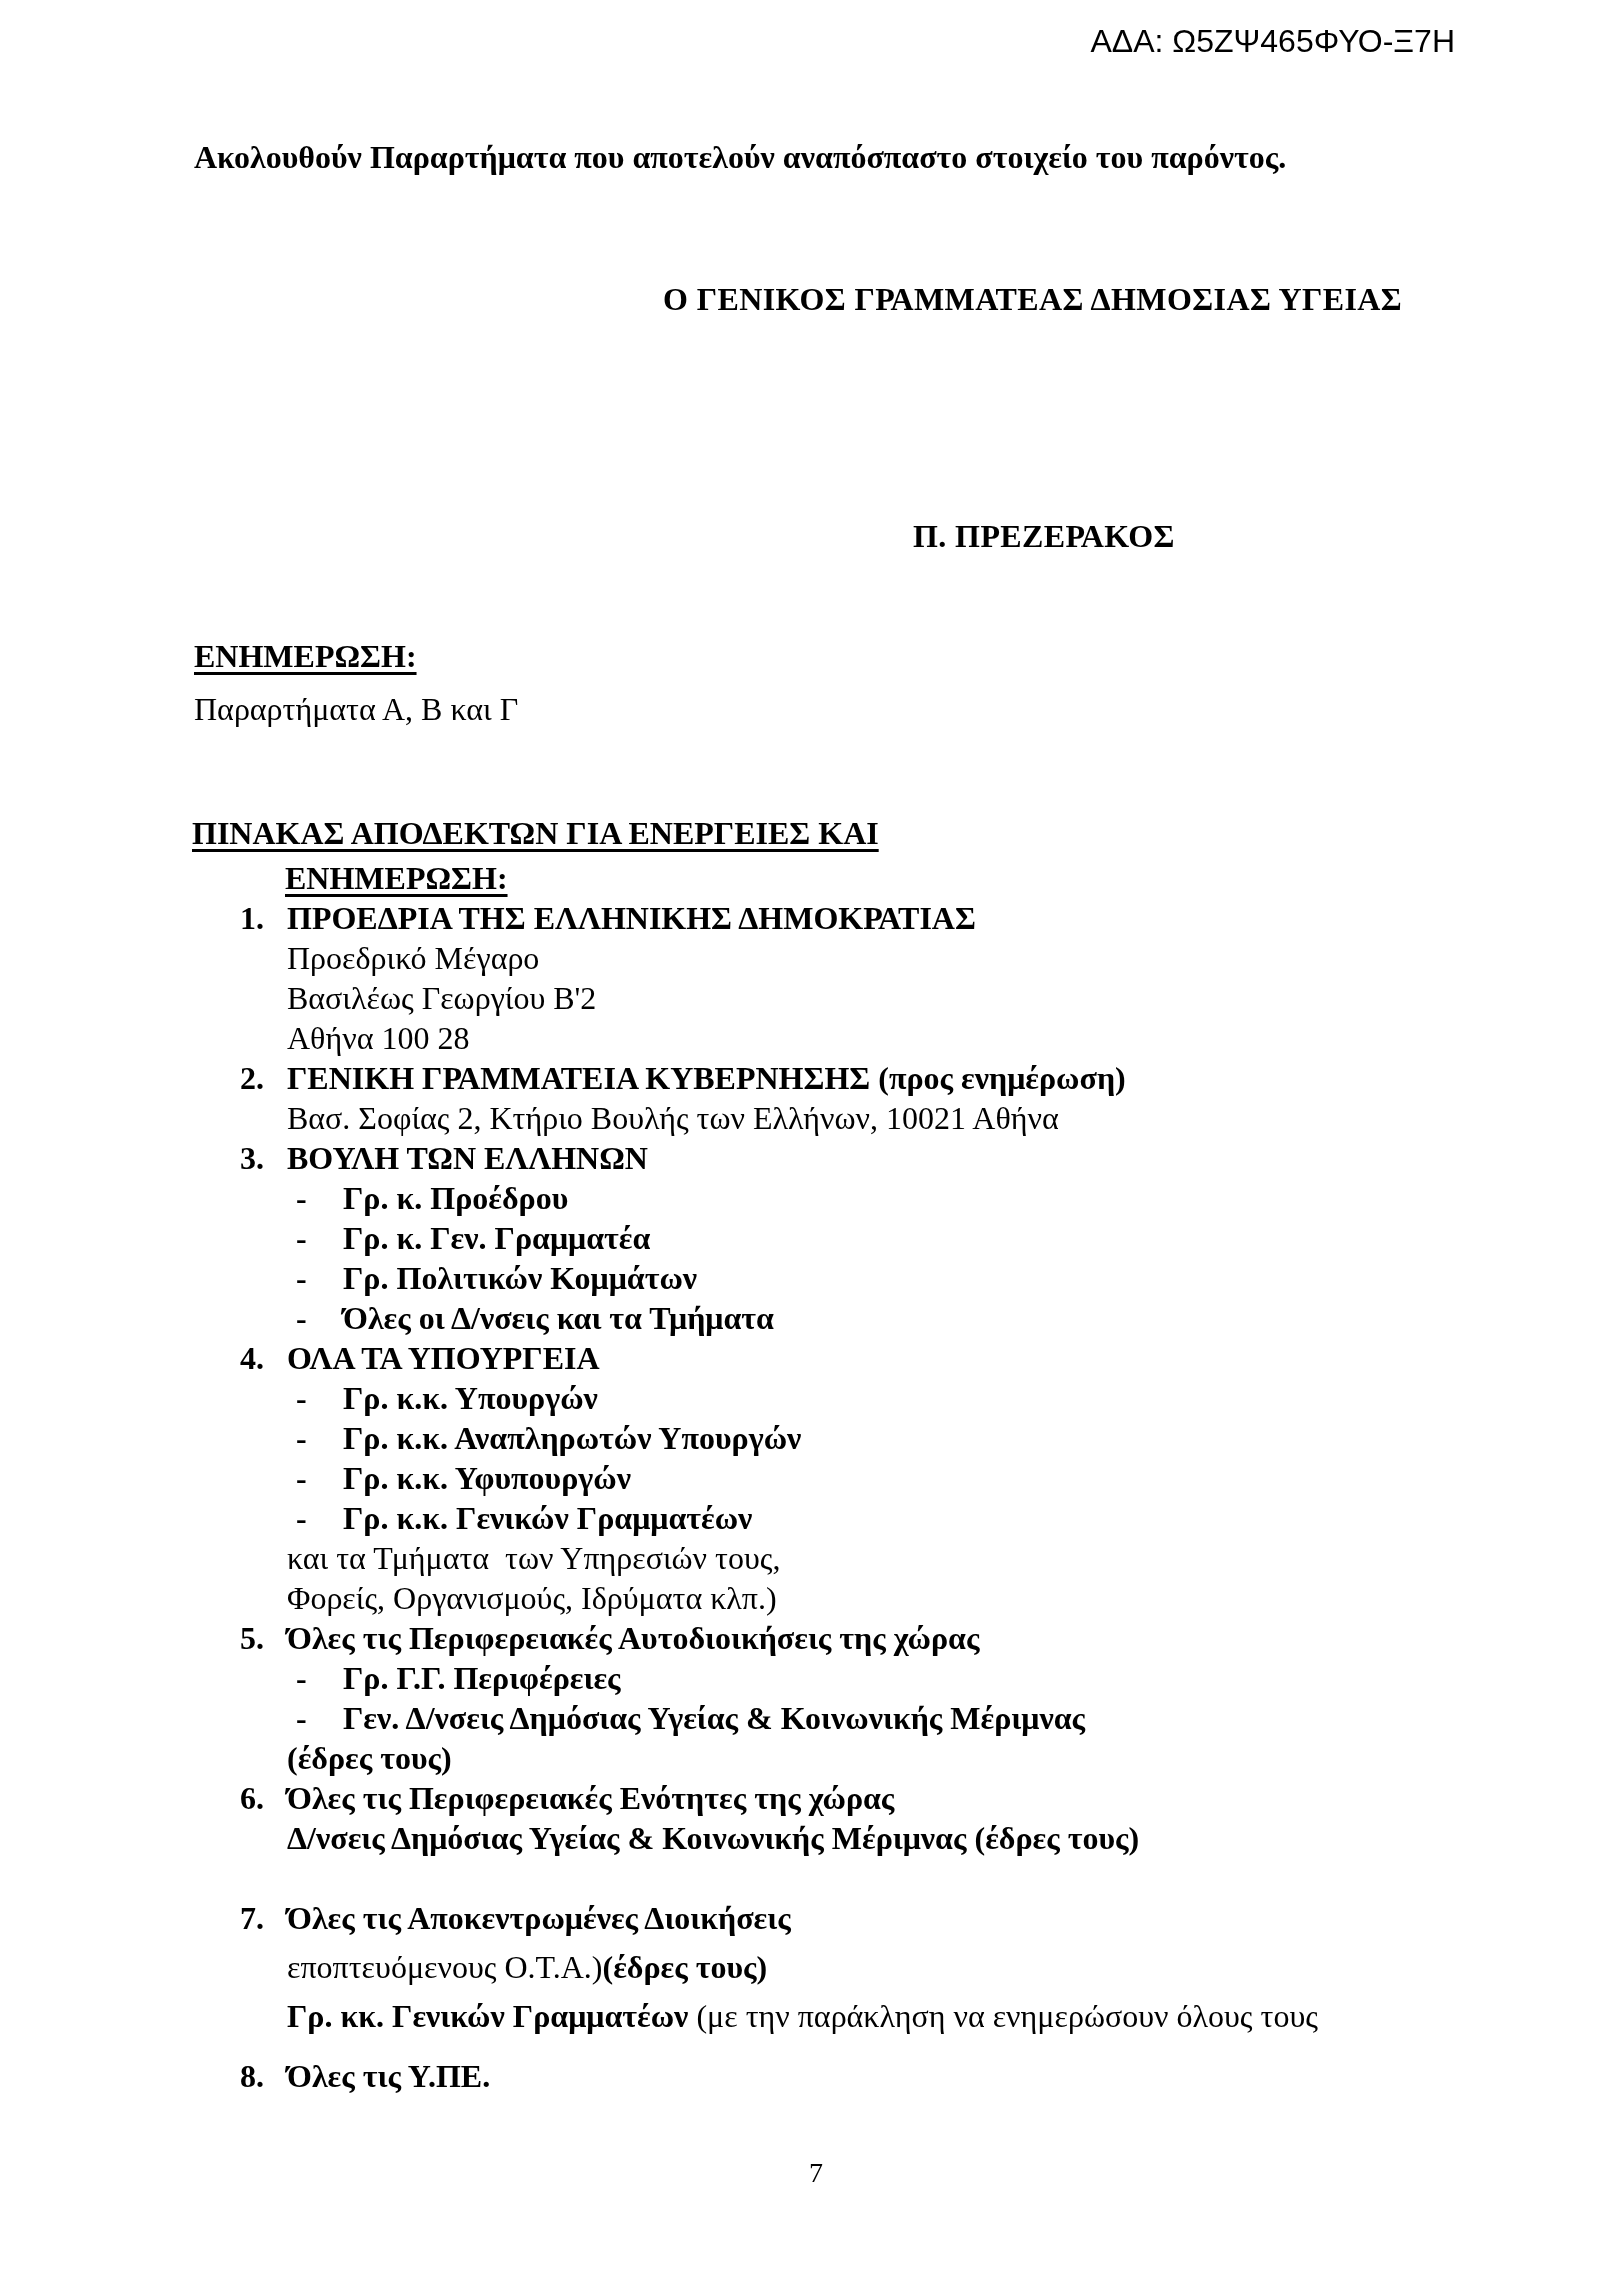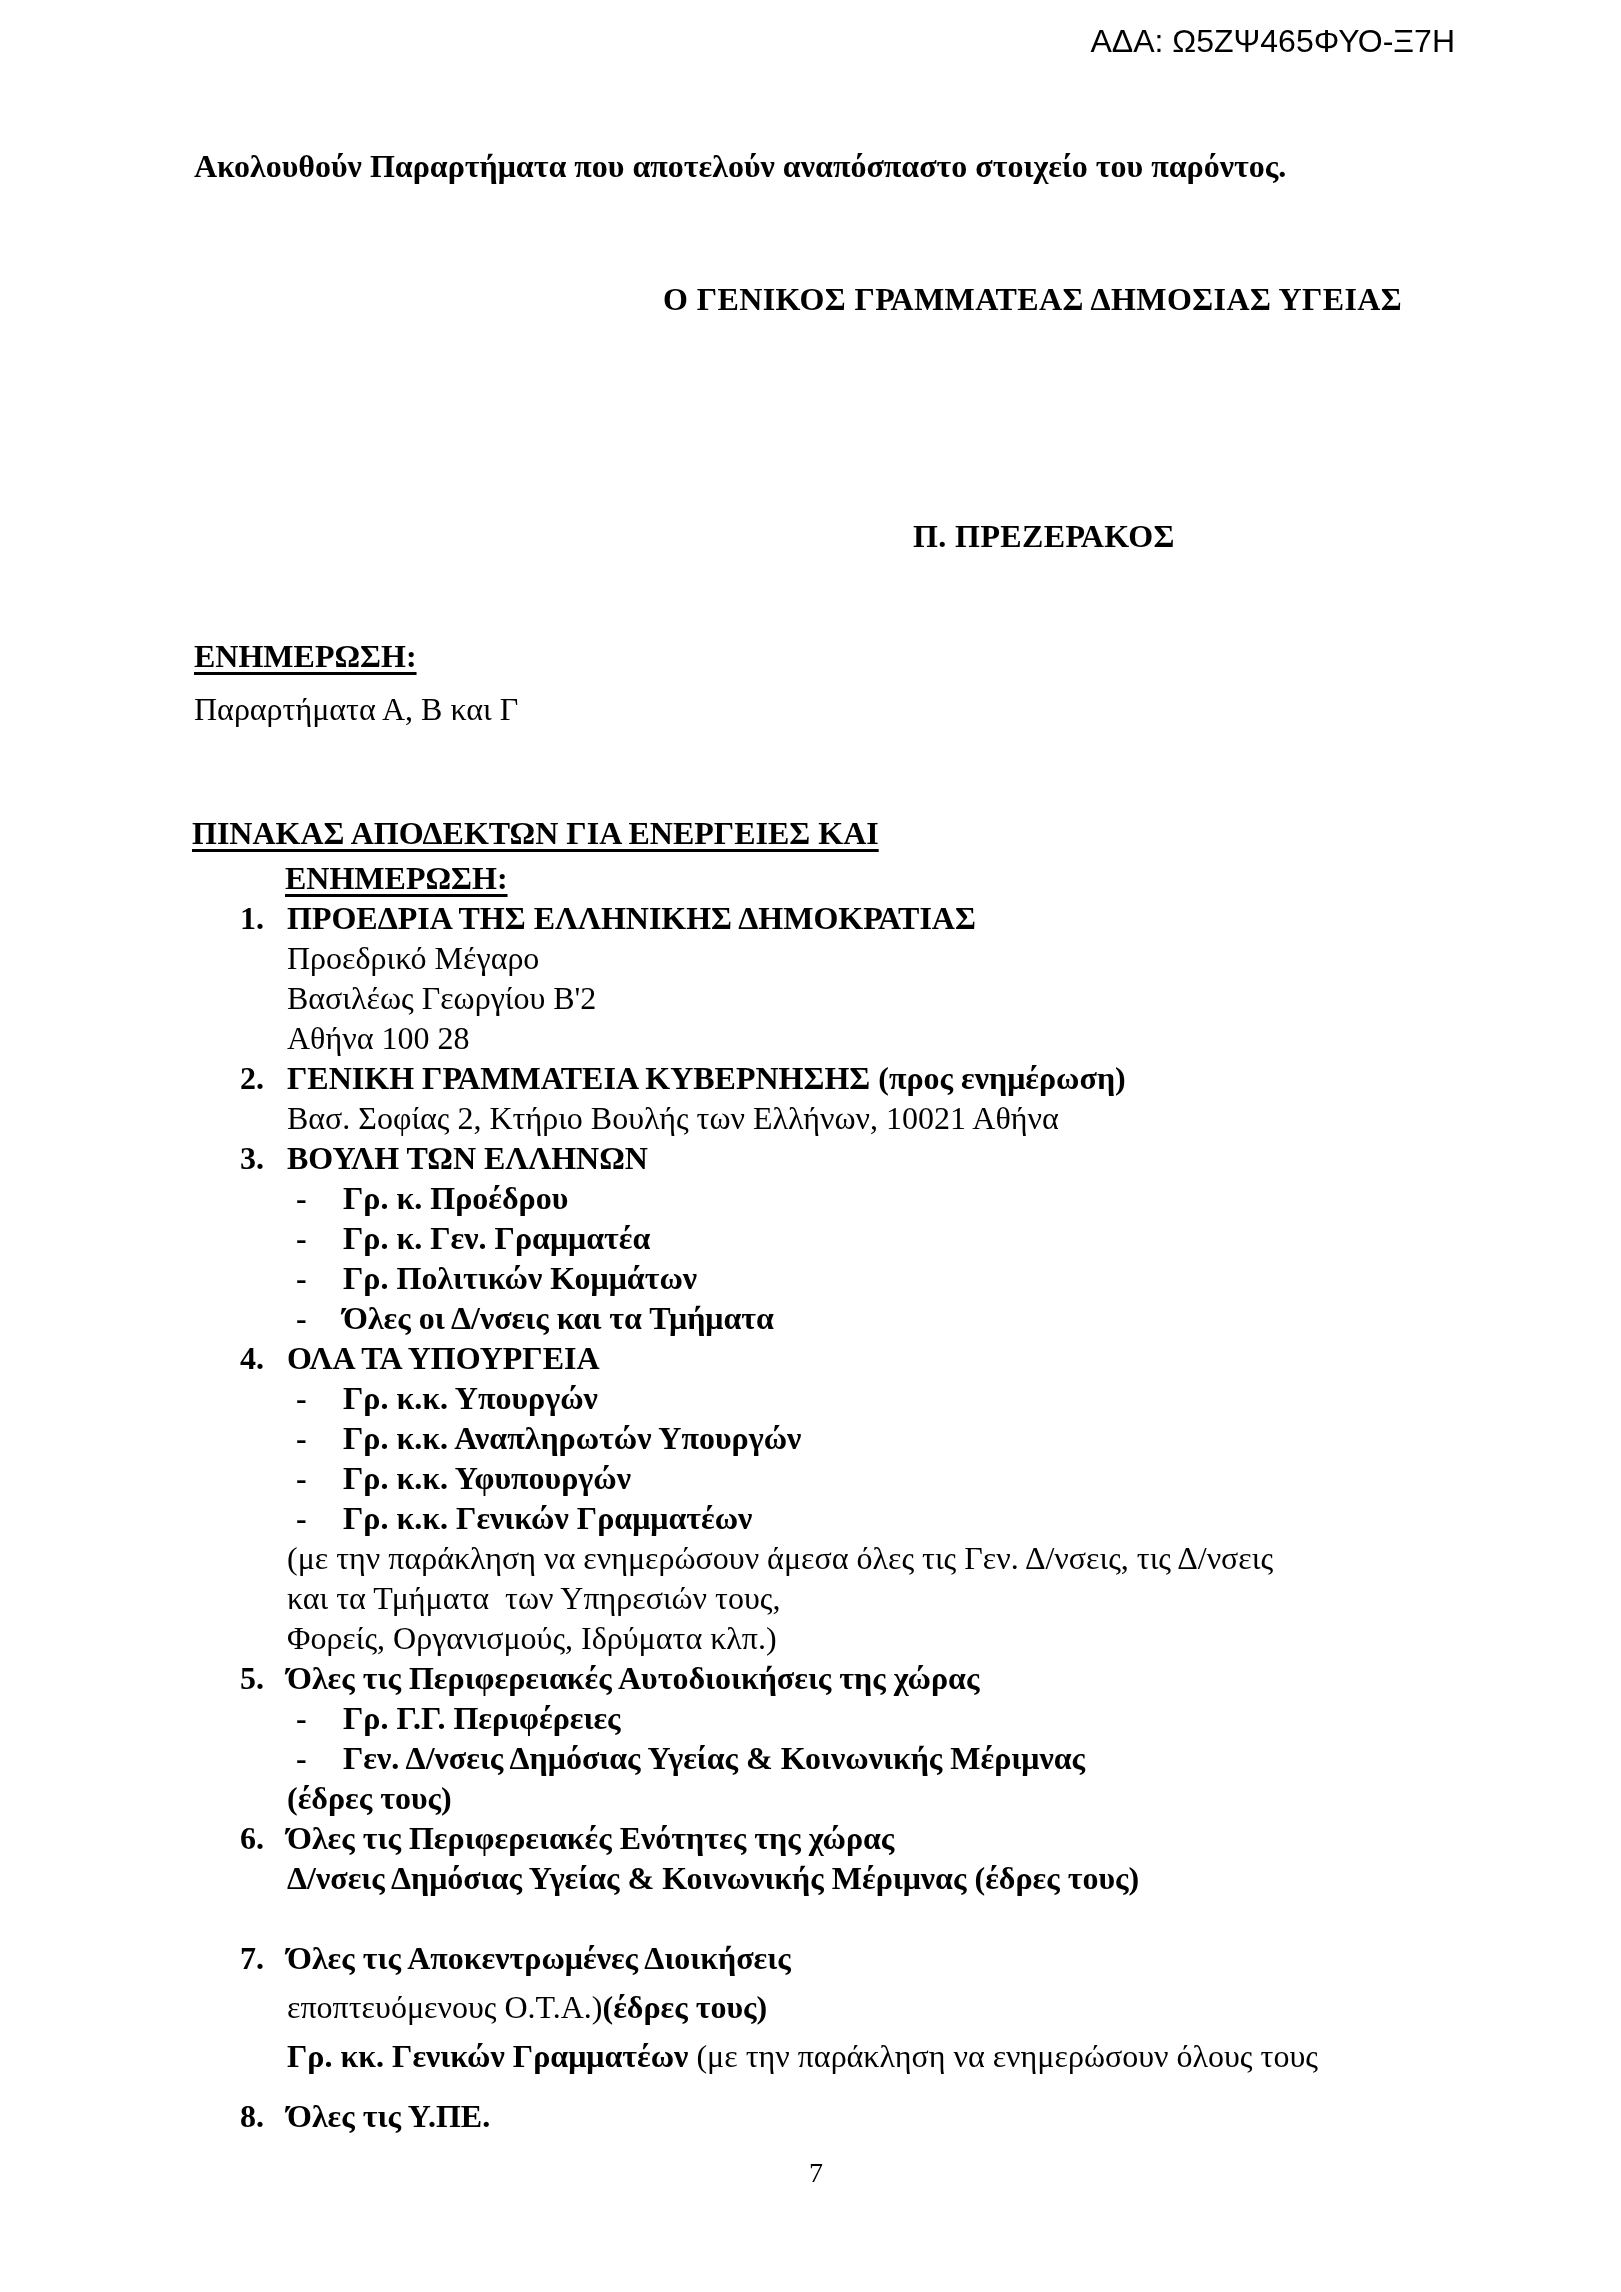--- a/index.html
+++ b/index.html
@@ -31,21 +31,21 @@
     right: 167px;
     font-family: "Liberation Sans", "DejaVu Sans", sans-serif;
     font-size: 32px;
     font-weight: normal;
     margin-left: 44px;
   }
   
   .intro {
     position: absolute;
     left: 194px;
-    top: 146px;
+    top: 137px;
     width: 1272px;
     font-weight: bold;
     line-height: 40px;
   }
   
   .sig-title {
     position: absolute;
     left: 663px;
     top: 281px;
     font-weight: bold;
@@ -134,21 +134,20 @@
         <div class="line num"><span class="marker b">3.</span><span class="b">ΒΟΥΛΗ ΤΩΝ ΕΛΛΗΝΩΝ</span></div>
         <div class="line dash"><span class="marker">-</span><span class="b">Γρ. κ. Προέδρου</span></div>
         <div class="line dash"><span class="marker">-</span><span class="b">Γρ. κ. Γεν. Γραμματέα</span></div>
         <div class="line dash"><span class="marker">-</span><span class="b">Γρ. Πολιτικών Κομμάτων</span></div>
         <div class="line dash"><span class="marker">-</span><span class="b">Όλες οι Δ/νσεις και τα Τμήματα</span></div>
         <div class="line num"><span class="marker b">4.</span><span class="b">ΟΛΑ ΤΑ ΥΠΟΥΡΓΕΙΑ</span></div>
         <div class="line dash"><span class="marker">-</span><span class="b">Γρ. κ.κ. Υπουργών</span></div>
         <div class="line dash"><span class="marker">-</span><span class="b">Γρ. κ.κ. Αναπληρωτών Υπουργών</span></div>
         <div class="line dash"><span class="marker">-</span><span class="b">Γρ. κ.κ. Υφυπουργών</span></div>
         <div class="line dash"><span class="marker">-</span><span class="b">Γρ. κ.κ. Γενικών Γραμματέων</span></div>
-        <div class="line body"><span class="r">(με την παράκληση να ενημερώσουν άμεσα όλες τις Γεν. Δ/νσεις, τις Δ/νσεις</span></div>
         <div class="line body"><span class="r">και τα Τμήματα  των Υπηρεσιών τους,</span></div>
         <div class="line body"><span class="r">Φορείς, Οργανισμούς, Ιδρύματα κλπ.)</span></div>
         <div class="line num"><span class="marker b">5.</span><span class="b">Όλες τις Περιφερειακές Αυτοδιοικήσεις της χώρας</span></div>
         <div class="line dash"><span class="marker">-</span><span class="b">Γρ. Γ.Γ. Περιφέρειες</span></div>
         <div class="line dash"><span class="marker">-</span><span class="b">Γεν. Δ/νσεις Δημόσιας Υγείας &amp; Κοινωνικής Μέριμνας</span></div>
         <div class="line body"><span class="b">(έδρες τους)</span></div>
         <div class="line num"><span class="marker b">6.</span><span class="b">Όλες τις Περιφερειακές Ενότητες της χώρας</span></div>
         <div class="line body"><span class="b">Δ/νσεις Δημόσιας Υγείας &amp; Κοινωνικής Μέριμνας (έδρες τους)</span></div>
         <div class="line num" style="margin-top: 40px;"><span class="marker b">7.</span><span class="b">Όλες τις Αποκεντρωμένες Διοικήσεις</span></div>
         <div class="line body" style="margin-top: 9.9px;"><span class="r">εποπτευόμενους Ο.Τ.Α.)</span><span class="b">(έδρες τους)</span></div>

